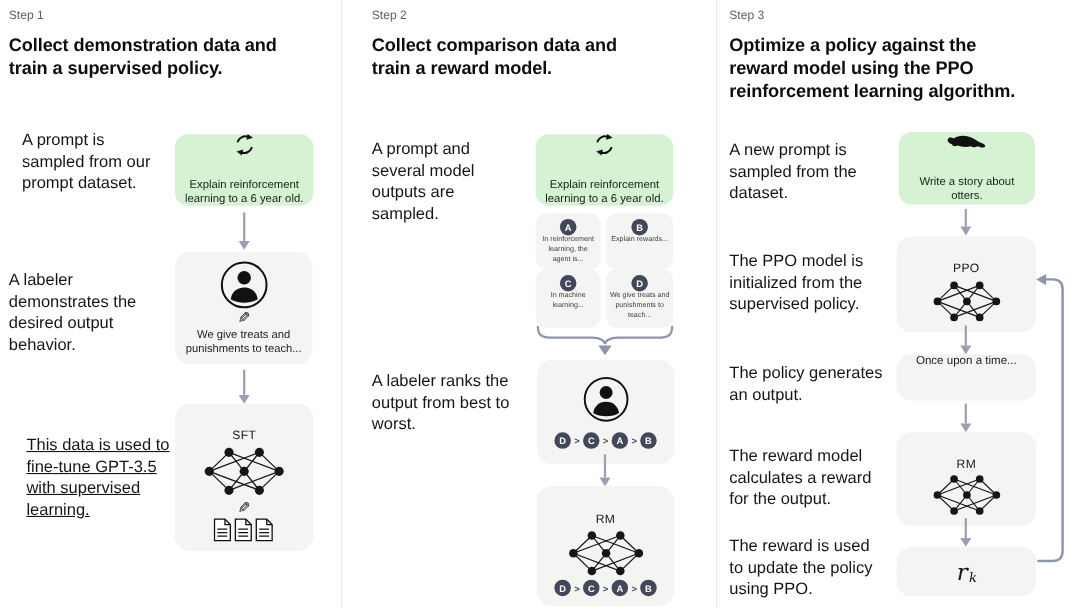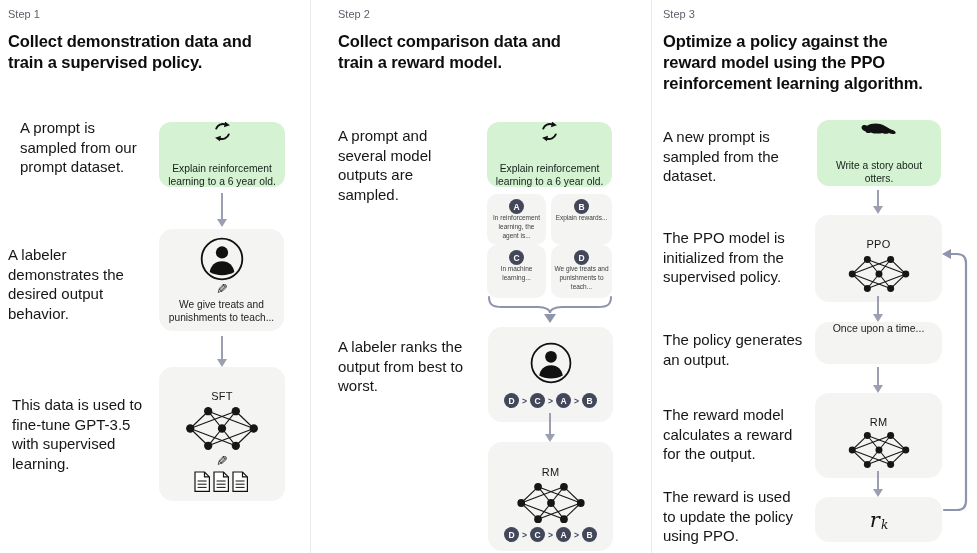--- a/index.html
+++ b/index.html
@@ -37,21 +37,21 @@
 <div id="canvas">
 
   <div class="divider" style="left:310px;"></div>
   <div class="divider" style="left:651px;"></div>
 
   <div class="step-label" style="left:8px;top:8px;">Step 1</div>
   <div class="heading" style="left:8px;top:31px;width:245px;">Collect demonstration data and train a supervised policy.</div>
 
   <div class="caption" style="left:8px;top:118px;width:130px;margin-left:12px;">A prompt is sampled from our prompt dataset.</div>
   <div class="caption" style="left:8px;top:245px;width:130px;">A labeler demonstrates the desired output behavior.</div>
-  <div class="caption" style="left:12px;top:395px;width:142px;">This data is used to fine-tune GPT-3.5 with supervised learning.</div>
+  <div class="caption" style="left:24px;top:395px;width:142px;text-decoration:underline;">This data is used to fine-tune GPT-3.5 with supervised learning.</div>
 
   <div class="gbox" style="left:159px;top:122px;width:126px;height:65px;">
     <span>
       <svg width="21" height="21" viewBox="0 0 26 26">
         <g stroke="#111" stroke-width="2.3" fill="none" stroke-linecap="round">
           <path d="M5.2,9.4 A9,9 0 0 1 16.6,4.2"></path>
           <path d="M20.8,16.6 A9,9 0 0 1 9.4,21.8"></path>
         </g>
         <polygon points="16.2,0.9 22.2,5.3 14.8,7.6" fill="#111"></polygon>
         <polygon points="9.8,25.1 3.8,20.7 11.2,18.4" fill="#111"></polygon>

